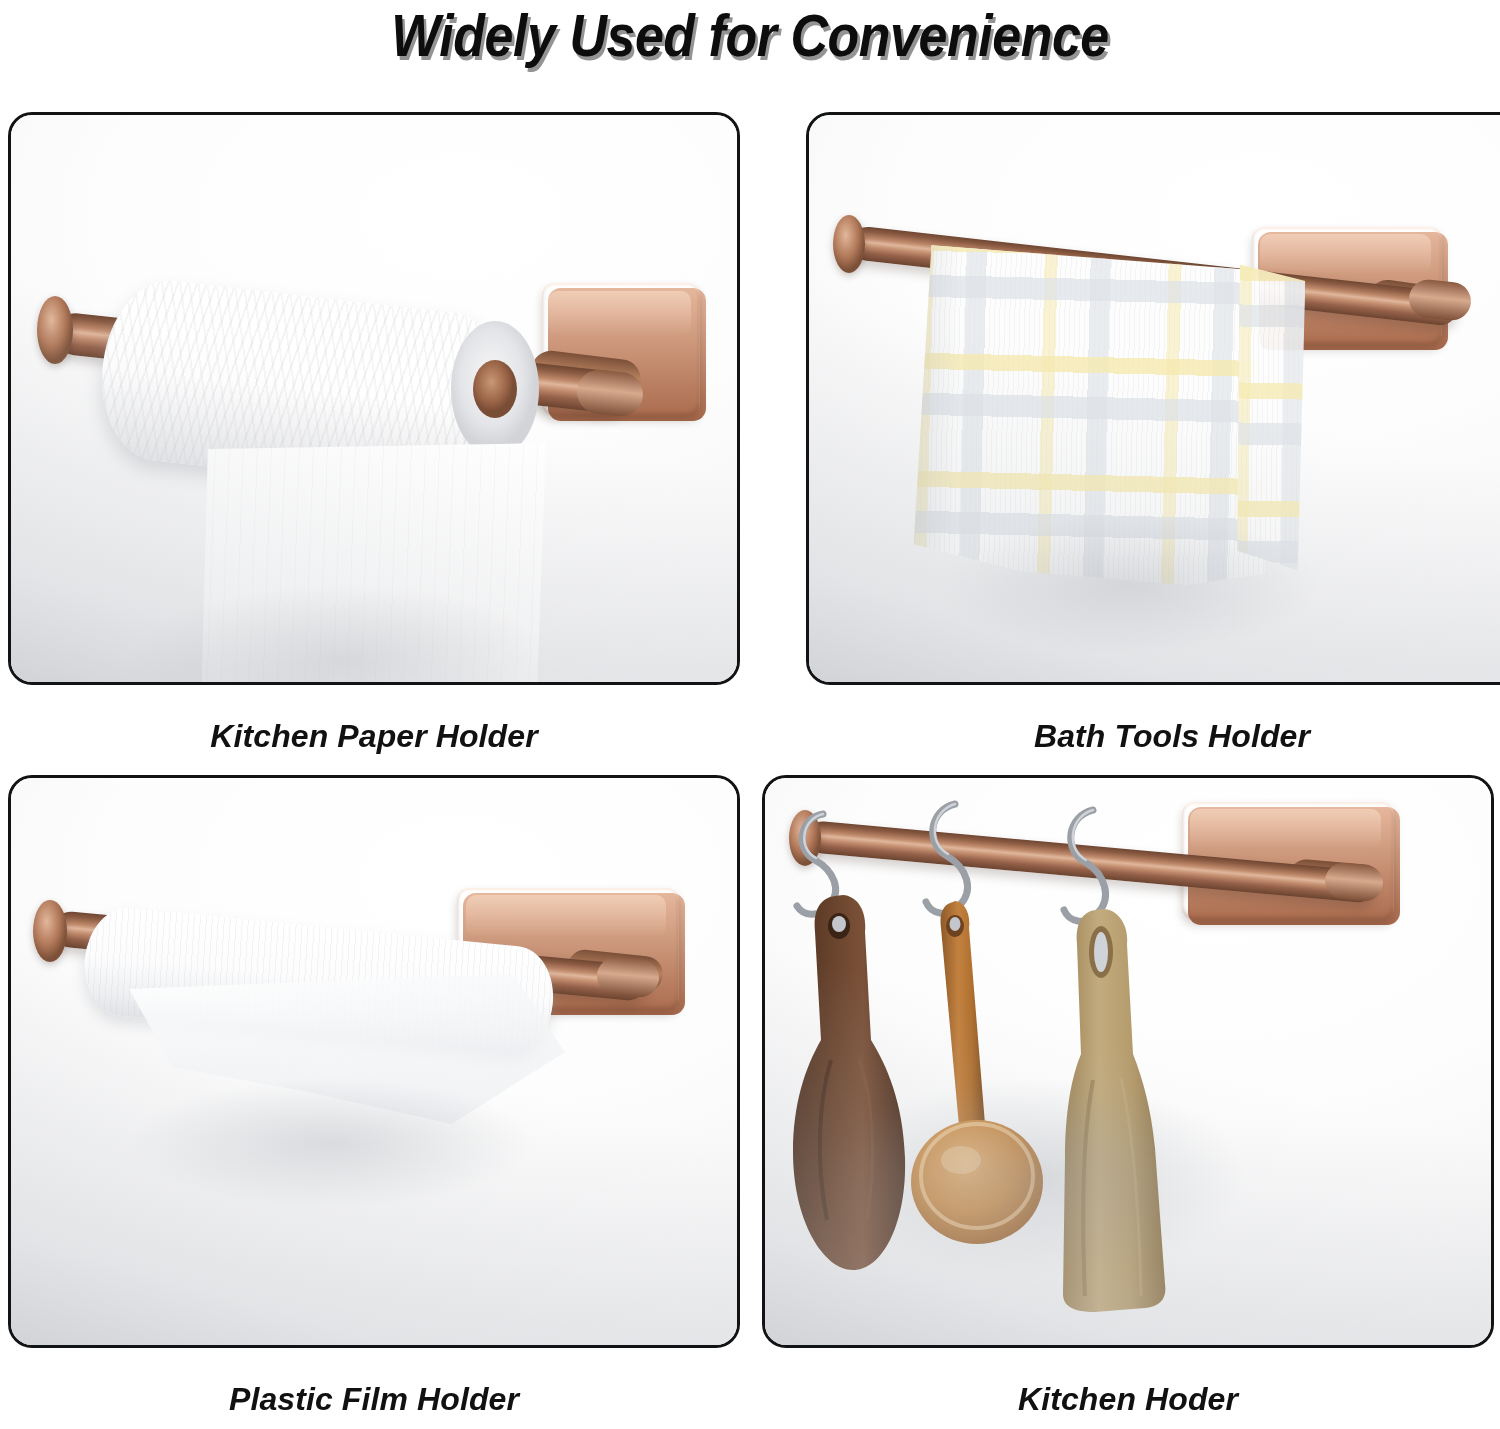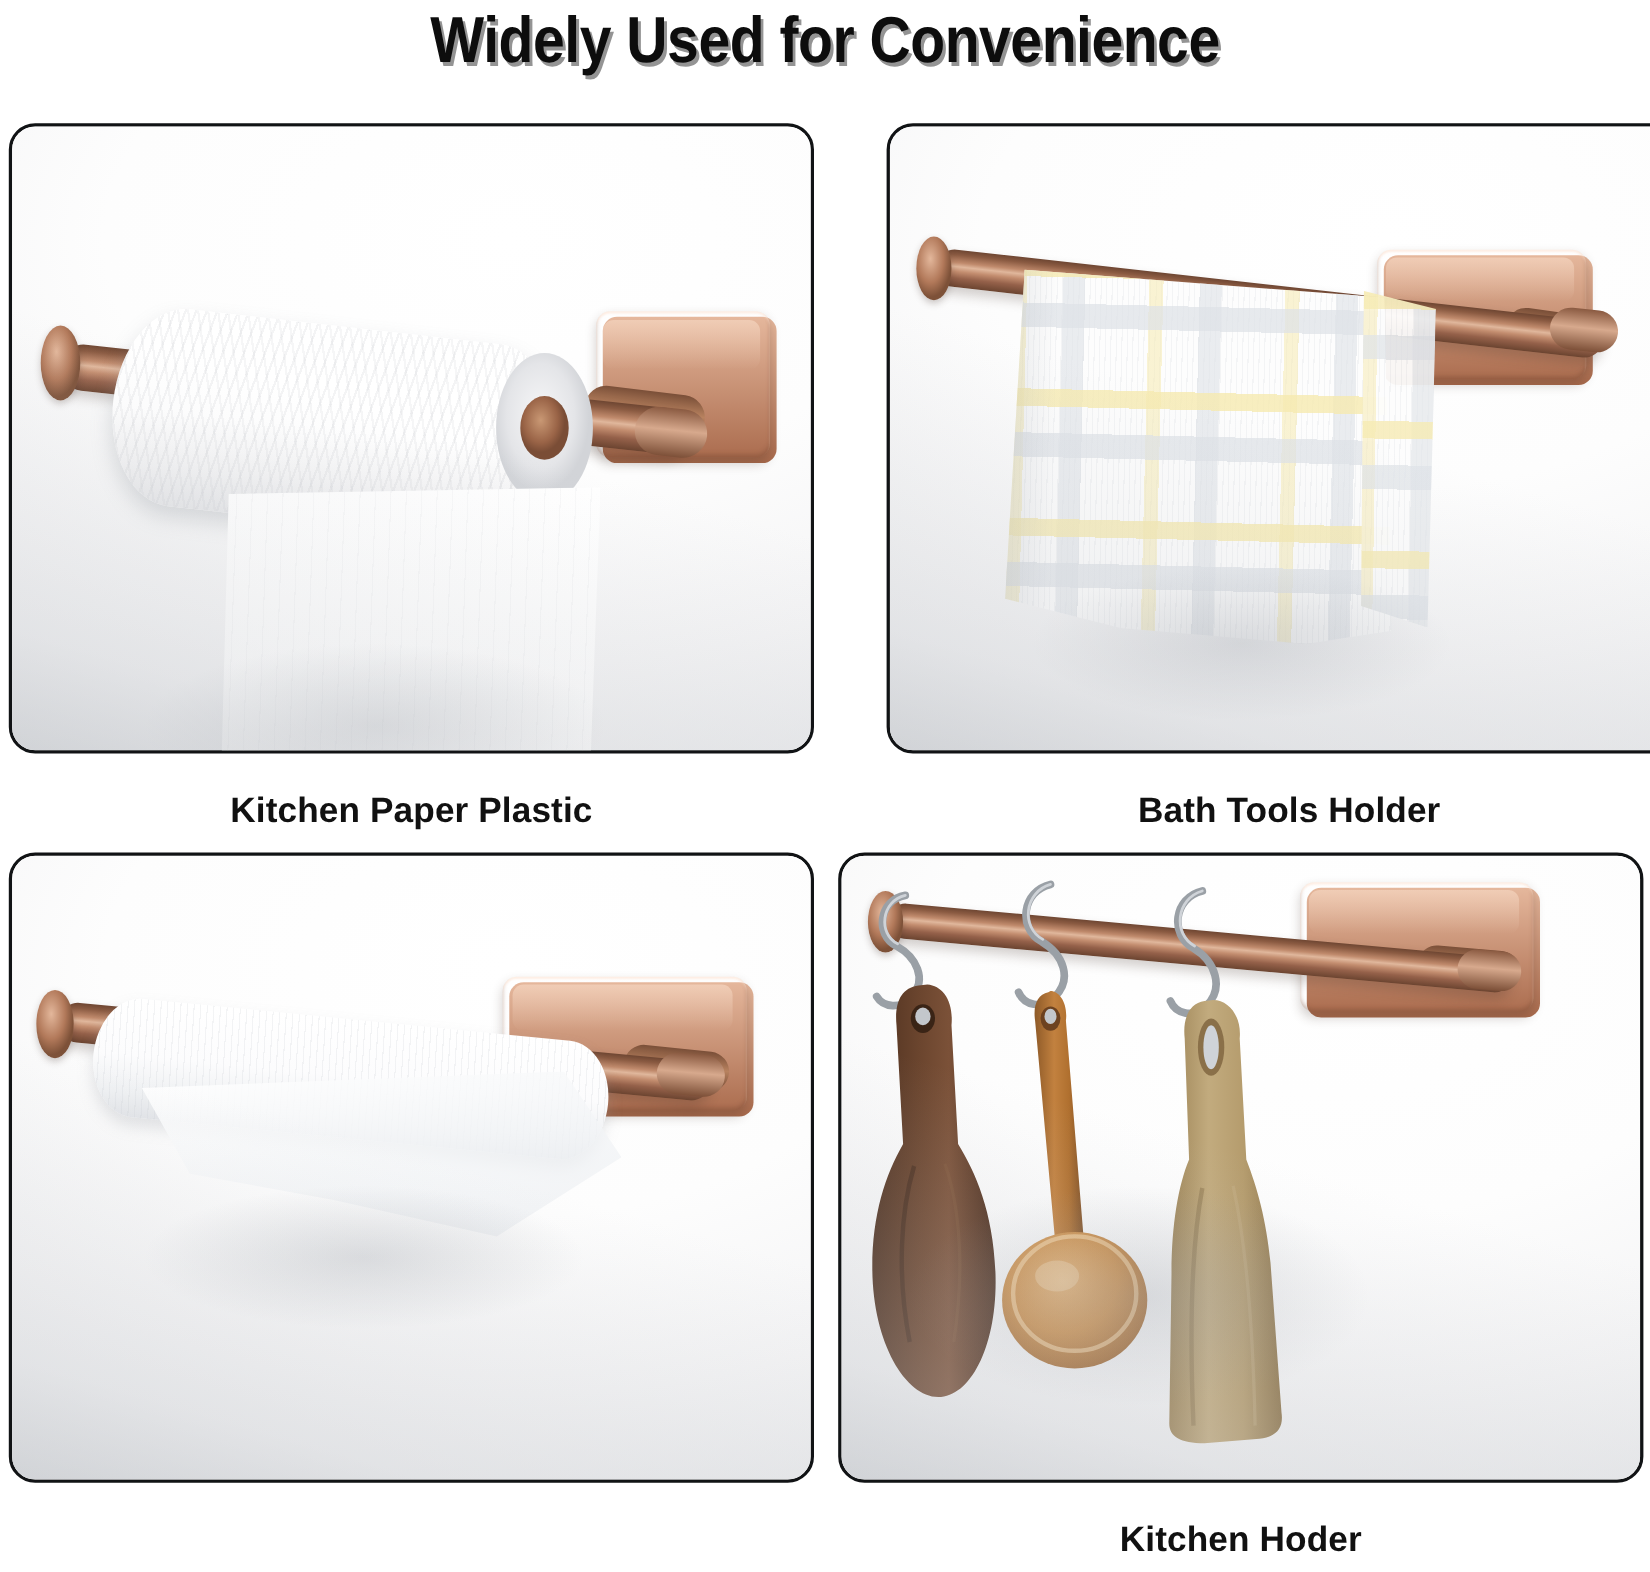--- a/index.html
+++ b/index.html
@@ -3,21 +3,21 @@
 <meta charset="utf-8">
 <style>
   * { margin:0; padding:0; box-sizing:border-box; }
   html, body {
     width:1500px; height:1429px;
     background:#ffffff;
     font-family:"Liberation Sans", sans-serif;
     overflow:hidden;
   }
 
-  .page { position:relative; width:1340px; height:1429px; background:#fff; }
+  .page { position:relative; width:1340px; height:1429px; background:#fff;font-style:italic; }
 
   
   .title {
     position:absolute;
     left:0; top:2px; width:1500px;
     text-align:center;
     font-family:"Liberation Sans", sans-serif;
     font-weight:bold;
     font-size:59px;
     letter-spacing:-0.5px;
@@ -249,21 +249,21 @@
           <div class="roll" style="left:92px; top:159px; width:404px; height:180px; transform:rotate(6.4deg); transform-origin:left center;"></div>
           <div class="roll-cap" style="left:440px; top:206px; width:88px; height:136px;"></div>
           <div class="roll-core" style="left:462px; top:245px; width:44px; height:58px;"></div>
 
           <div class="sheet" style="left:190px; top:328px; width:345px; height:300px;
                       clip-path:polygon(2% 2%, 100% 0%, 97% 94%, 62% 100%, 30% 96%, 0% 88%);"></div>
 
           <div class="shadow-soft" style="left:120px; top:470px; width:420px; height:150px;"></div>
         </div>
       </div>
-      <div class="caption">Kitchen Paper Plastic</div>
+      <div class="caption">Kitchen Paper Holder</div>
     </div>
 
     <div class="cell c2">
       <div class="panel">
         <div class="scene">
 
           <div class="plate-edge" style="left:449px; top:117px; width:190px; height:118px;"></div>
           <div class="plate" style="left:443px; top:112px; width:190px; height:118px;"></div>
 
           <div class="arm" style="left:560px; top:168px; width:80px; height:36px; transform:rotate(8deg);"></div>
@@ -307,20 +307,21 @@
           <div class="flange" style="left:22px; top:122px; width:34px; height:62px;"></div>
 
           <div class="filmroll" style="left:74px; top:126px; width:470px; height:108px; transform:rotate(5.6deg); transform-origin:left center;"></div>
 
           <div class="filmsheet" style="left:118px; top:196px; width:436px; height:150px;
                       clip-path:polygon(0% 10%, 88% 0%, 100% 52%, 74% 100%, 40% 78%, 10% 62%);"></div>
 
           <div class="shadow-soft" style="left:120px; top:300px; width:400px; height:130px;"></div>
         </div>
       </div>
+      <div class="caption">Plastic Film Holder</div>
     </div>
 
     <div class="cell c4">
       <div class="panel">
         <div class="scene">
 
           <div class="plate-edge" style="left:423px; top:29px; width:212px; height:118px;"></div>
           <div class="plate" style="left:417px; top:24px; width:212px; height:118px;"></div>
 
           <div class="arm" style="left:524px; top:84px; width:92px; height:34px; transform:rotate(5deg);"></div>

